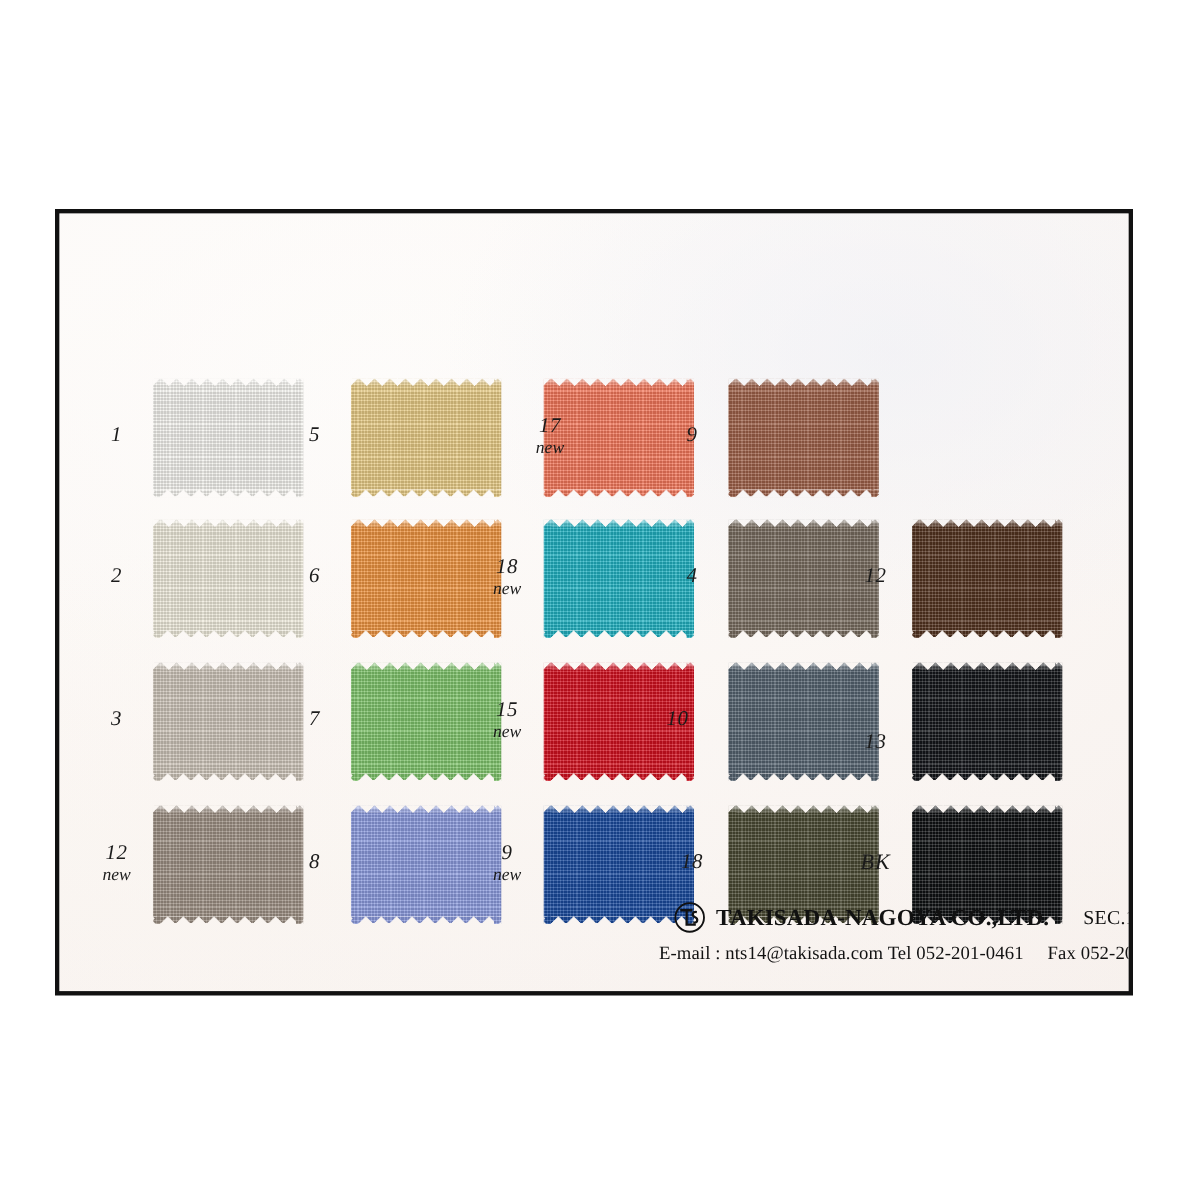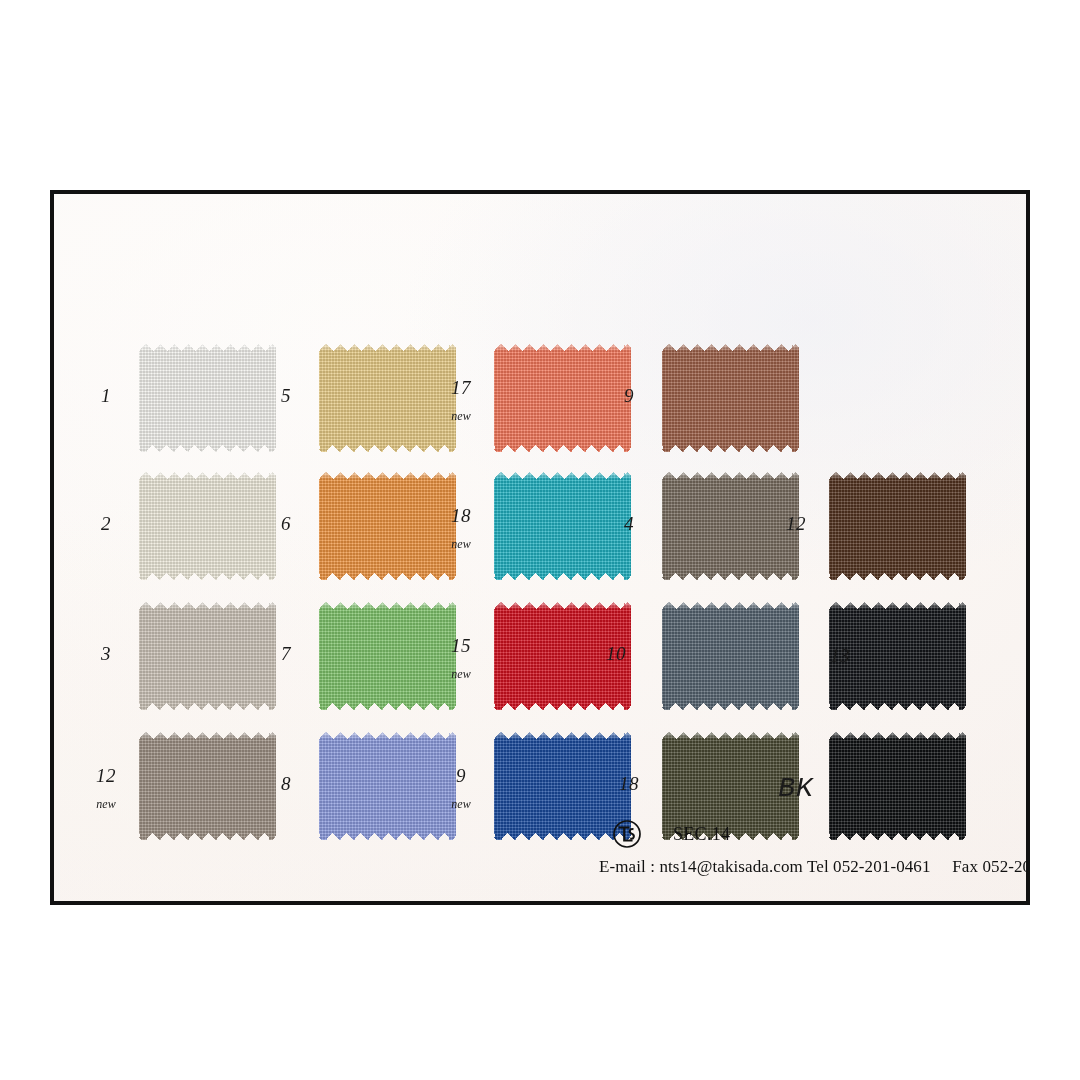--- a/index.html
+++ b/index.html
@@ -37,22 +37,22 @@
   .label{
     position:absolute;
     font-family:"Liberation Serif", serif;
     font-style:italic;
     color:#1b1b1b;
     text-align:center;
     line-height:1.05;
     white-space:nowrap;
   }
   .label .num{font-size:19px;letter-spacing:.5px;display:block;}
-  .label .new{font-size:12px;display:block;margin-top:12px;}
-  .label.bk .num{font-size:28px;font-family:Liberation Mono, monospace;font-style:italic;letter-spacing:1px;}
+  .label .new{font-size:16px;display:block;margin-top:2px;}
+  .label.bk .num{font-size:20px;font-family:Liberation Serif, serif;font-style:italic;letter-spacing:1px;}
 
   
   .swatch{
     position:absolute;
     --c:#ccc;
     background-color:var(--c);
     background-image:
       repeating-linear-gradient(0deg, rgba(255,255,255,.16) 0 1px, rgba(0,0,0,.09) 1px 3px),
       repeating-linear-gradient(90deg, rgba(255,255,255,.14) 0 1px, rgba(0,0,0,.08) 1px 3px);
     -webkit-mask-image:
@@ -156,21 +156,21 @@
           </div>
         </div>
         <div class="cell">
           <div class="swatch" title="periwinkle" style="left: 265px; top: 538px; width: 137px; height: 108px; --c: #8c9bde;"></div>
           <div class="label" style="left: 206px; width: 52px; top: 580px;">
             <span class="num">8</span>
           </div>
         </div>
         <div class="cell">
           <div class="swatch" title="coral" style="left: 440px; top: 150px; width: 137px; height: 108px; --c: #f4775a;"></div>
-          <div class="label" style="left: 381px; width: 52px; top: 184px;">
+          <div class="label" style="left: 381px; width: 52px; top: 184px; padding-left: 39px;">
             <span class="num">17</span>
             <span class="new">new</span>
           </div>
         </div>
         <div class="cell">
           <div class="swatch" title="turquoise" style="left: 440px; top: 278px; width: 137px; height: 108px; --c: #21b2c2;"></div>
           <div class="label" style="left: 381px; width: 52px; top: 312px;">
             <span class="num">18</span>
             <span class="new">new</span>
           </div>
@@ -214,39 +214,40 @@
           </div>
         </div>
         <div class="cell">
           <div class="swatch" title="chocolate-brown" style="left: 775px; top: 278px; width: 137px; height: 108px; --c: #533320;"></div>
           <div class="label" style="left: 716px; width: 52px; top: 320px;">
             <span class="num">12</span>
           </div>
         </div>
         <div class="cell">
           <div class="swatch" title="near-black" style="left: 775px; top: 408px; width: 137px; height: 108px; --c: #14161a;"></div>
-          <div class="label" style="left: 716px; width: 52px; top: 452px; margin-left: 44px;">
+          <div class="label" style="left: 716px; width: 52px; top: 471px;">
             <span class="num">13</span>
           </div>
         </div>
         <div class="cell">
           <div class="swatch" title="black" style="left: 775px; top: 538px; width: 137px; height: 108px; --c: #0e1012;"></div>
           <div class="label bk" style="left: 716px; width: 52px; top: 580px;">
             <span class="num">BK</span>
           </div>
         </div>
       </div>
 
     <div id="footer">
       <div id="footer-line1">
         <svg id="logo-mark" width="30" height="30" viewBox="0 0 30 30">
           <circle cx="15" cy="15" r="13" fill="none" stroke="#111" stroke-width="1.7"></circle>
           <path d="M7.5 8.5 L16.5 8.5 M12.2 8.5 L12.2 21.5 L19.5 21.5" fill="none" stroke="#111" stroke-width="2.1" stroke-linecap="square"></path>
           <path d="M21.5 10.2 C17.5 9.3, 16.3 13.2, 19.6 14.6 C23.2 16.1, 22.3 20.4, 18.2 19.6" fill="none" stroke="#111" stroke-width="2"></path>
         </svg>
+        <span id="brand">TAKISADA-NAGOYA CO.,LTD.</span>
         <span id="sec">SEC.14</span>
       </div>
       <div id="footer-line2">
         <span>E-mail : nts14@takisada.com Tel 052-201-0461</span>
         <span class="gap"></span>
         <span>Fax 052-201-7358</span>
       </div>
     </div>
   </div>
 

